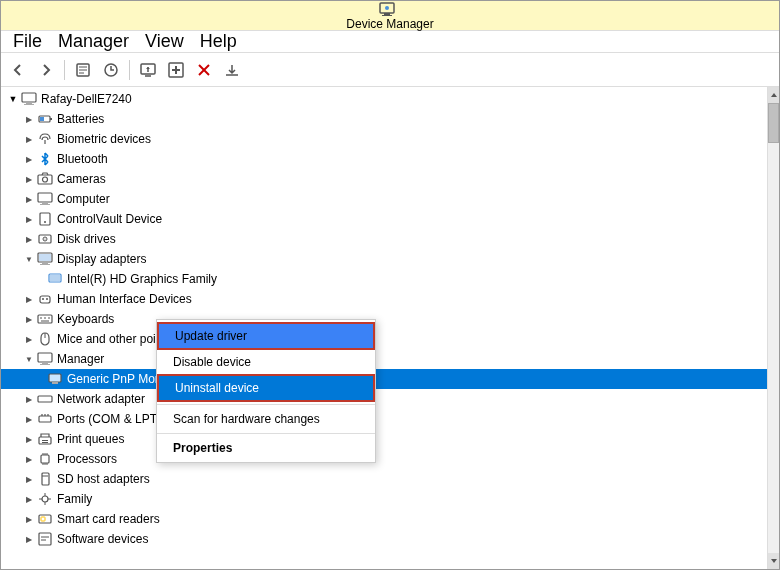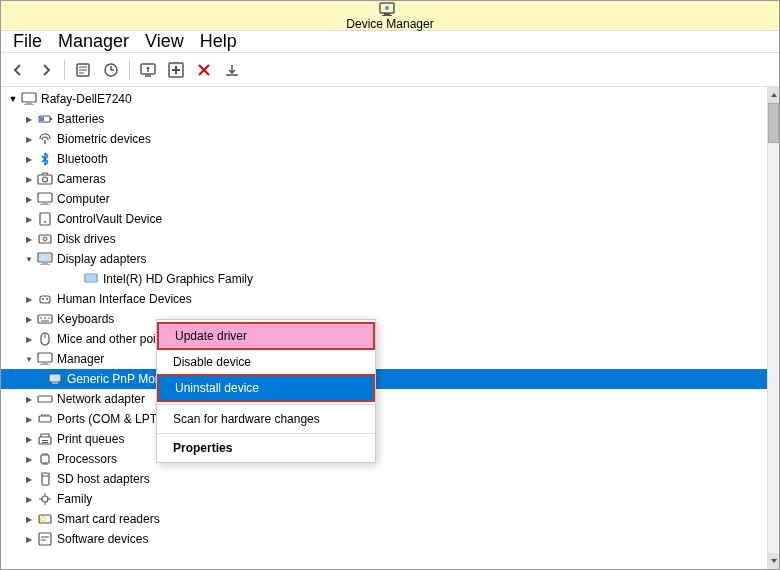--- a/index.html
+++ b/index.html
@@ -394,21 +394,21 @@
             <span class="tree-icon">
               <svg width="16" height="16" viewBox="0 0 16 16">
                 <rect x="1" y="2" width="14" height="9" rx="1" fill="none" stroke="#555" stroke-width="1.2"></rect>
                 <rect x="5" y="11" width="6" height="2" fill="#aaa"></rect>
                 <rect x="3" y="13" width="10" height="1" fill="#aaa"></rect>
                 <rect x="2" y="3" width="12" height="7" fill="#4a90d9" opacity="0.3"></rect>
               </svg>
             </span>
             <span class="tree-label">Display adapters</span>
           </div>
-          <div class="tree-item" style="padding-left: 30px; margin-left: 36px;">
+          <div class="tree-item" style="padding-left: 30px;">
             <span class="tree-toggle" style="font-size: 8px; color: rgb(85, 85, 85);"></span>
             <span class="tree-icon">
               <svg width="16" height="16" viewBox="0 0 16 16">
                 <rect x="2" y="3" width="12" height="8" rx="1" fill="none" stroke="#4a90d9" stroke-width="1.2"></rect>
                 <rect x="3" y="4" width="10" height="6" fill="#4a90d9" opacity="0.4"></rect>
               </svg>
             </span>
             <span class="tree-label">Intel(R) HD Graphics Family</span>
           </div>
           <div class="tree-item" style="padding-left: 20px;">
@@ -559,21 +559,21 @@
                 <rect x="2" y="2" width="12" height="12" rx="1" fill="none" stroke="#555" stroke-width="1.2"></rect>
                 <line x1="4" y1="6" x2="12" y2="6" stroke="#555" stroke-width="1"></line>
                 <line x1="4" y1="9" x2="9" y2="9" stroke="#555" stroke-width="1"></line>
               </svg>
             </span>
             <span class="tree-label">Software devices</span>
           </div>
         </div>
 
       <div class="context-menu">
-        <div class="ctx-item update-driver" style="border:2px solid #c0392b; background:#f9a8d4;">
+        <div class="ctx-item update-driver" style="border:2px solid #c0392b; background:#3b82f6;">
           <span>Update driver</span>
         </div>
         <div class="ctx-item">
           <span>Disable device</span>
         </div>
         <div class="ctx-item highlighted" style="background:#0078d7;color:#fff;border:2px solid #c0392b;">
           <span>Uninstall device</span>
         </div>
         <div class="ctx-separator"></div>
         <div class="ctx-item">

